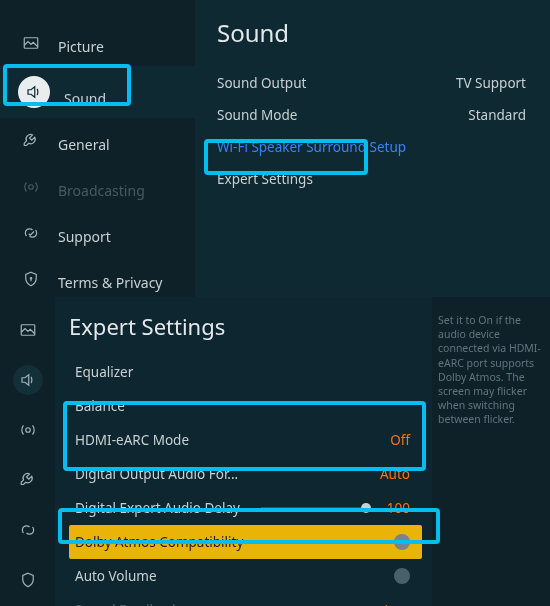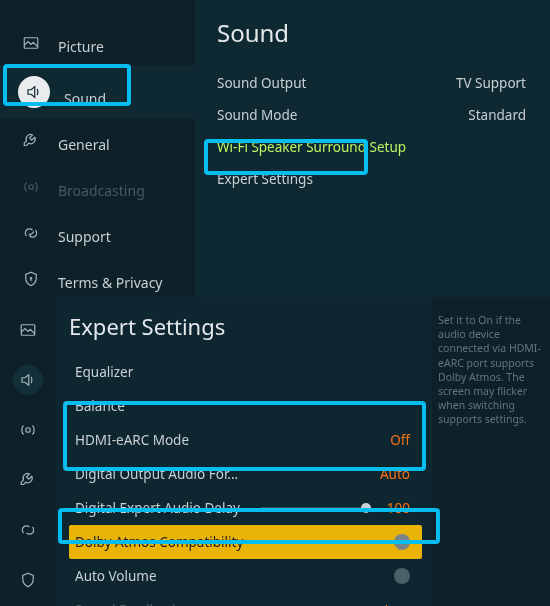--- a/index.html
+++ b/index.html
@@ -9,21 +9,21 @@
 .side-item{display:flex;align-items:flex-end;gap:14px;padding:10px 18px;color:#c8d0d2;font-size:14px;position:relative}
 .side-item.disabled{color:#465a60}
 .side-item.active{background:#0f2932}
 .side-item .icn{width:26px;height:26px;display:flex;align-items:center;justify-content:center;flex:none}
 .side-item.active .icn{width:32px;height:32px;background:#e9edee;border-radius:50%}
 .hl-sound{position:absolute;left:3px;top:64px;width:128px;height:42px;border:4px solid #06bdf0;border-radius:4px;z-index:5;pointer-events:none}
 .hl-expert{position:absolute;left:204px;top:139px;width:164px;height:36px;border:4px solid #06bdf0;border-radius:4px;z-index:5;pointer-events:none}
 .main{flex:1;padding:16px 24px 0 22px}
 .title{color:#e4e8ea;font-size:24px;font-weight:400;margin-bottom:18px}
 .row{display:flex;justify-content:space-between;padding:7px 0;color:#c8d0d2;font-size:13.5px}
-.row.disabled{color:#bef264}
+.row.disabled{color:#3b82f6}
 .bottom-screen{height:309px;display:flex;background:#0e2129;position:relative}
 .iconbar{width:55px;background:#0e2129;display:flex;flex-direction:column;align-items:center;padding-top:18px;gap:20px}
 .iconbar .ic{width:30px;height:30px;display:flex;align-items:center;justify-content:center;stroke:#5e7279;fill:none}
 .iconbar .ic.sel{background:#132f38;border-radius:50%;stroke:#6aa3ab}
 .expert-panel{flex:1;padding:14px 10px 0 14px;background:#0e2630;position:relative}
 .expert-title{color:#e4e8ea;font-size:22px;font-weight:400;margin-bottom:14px}
 .erow{display:flex;justify-content:space-between;align-items:center;padding:8px 12px 8px 6px;color:#c8d0d2;font-size:13.5px;position:relative}
 .erow.disabled{color:#4a6067}
 .erow.white{background:#eab308;color:#222;border-radius:2px}
 .erow .val{color:#f97316}
@@ -194,14 +194,14 @@
     <div class="erow">
       <span>Auto Volume</span>
       <span class="radio"></span>
     </div>
     <div class="erow disabled">
       <span>Sound Feedback</span>
       <span class="val">Low</span>
     </div>
   </div>
 
-  <div class="help">Set it to On if the audio device connected via HDMI-eARC port supports Dolby Atmos. The screen may flicker when switching supports settings.</div>
+  <div class="help">Set it to On if the audio device connected via HDMI-eARC port supports Dolby Atmos. The screen may flicker when switching between flicker.</div>
 </div>
 
 </body></html>

